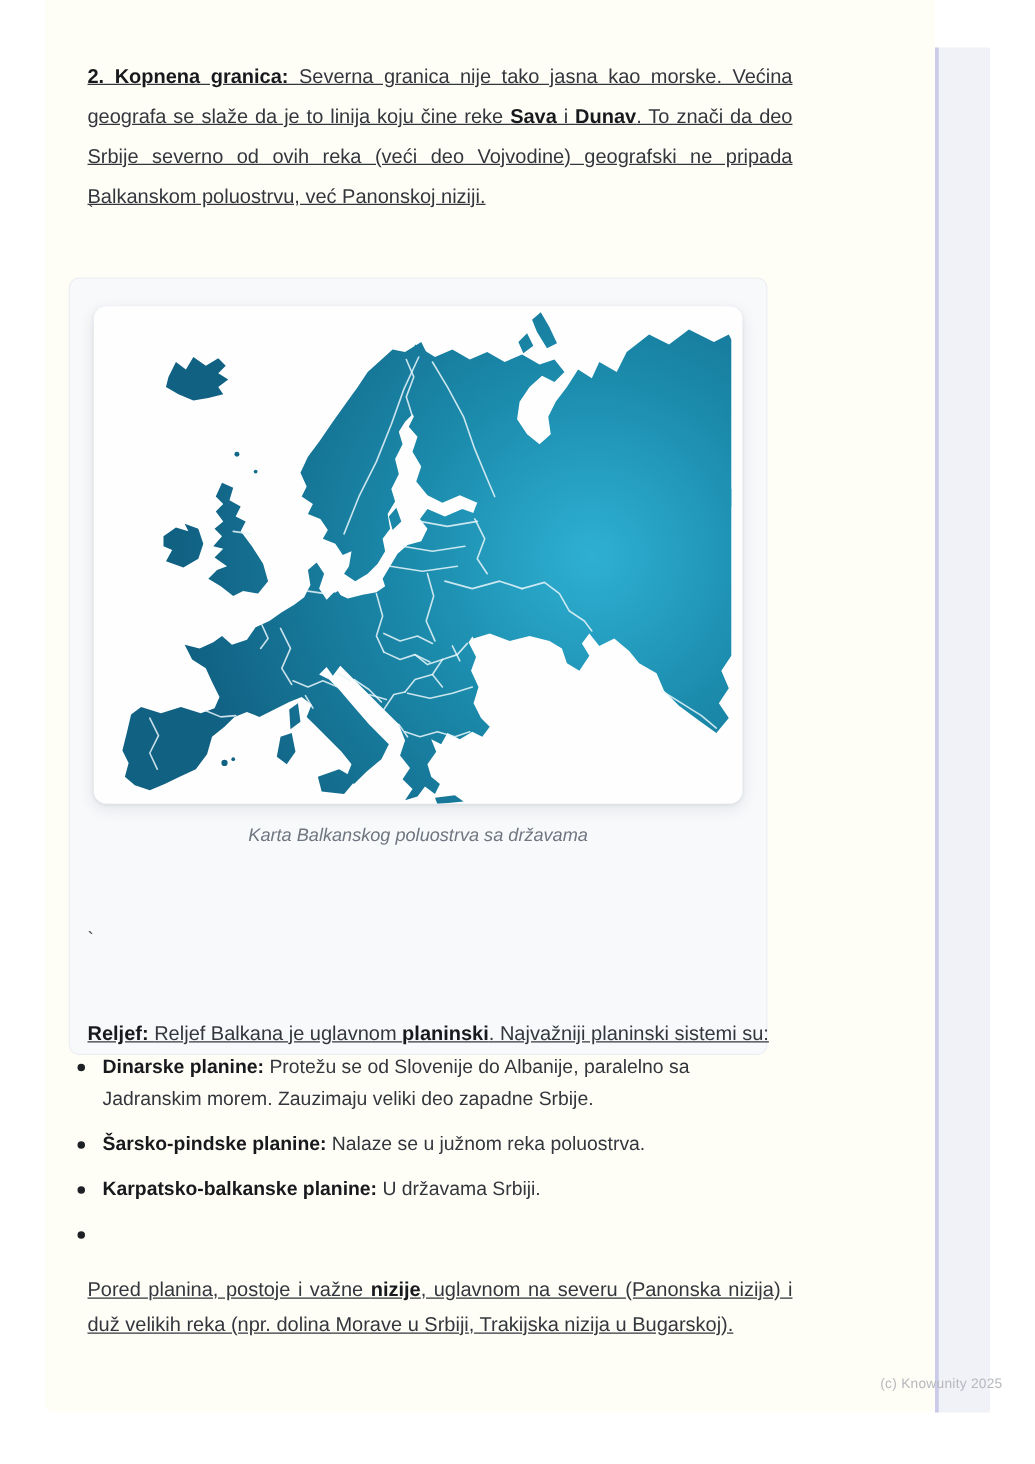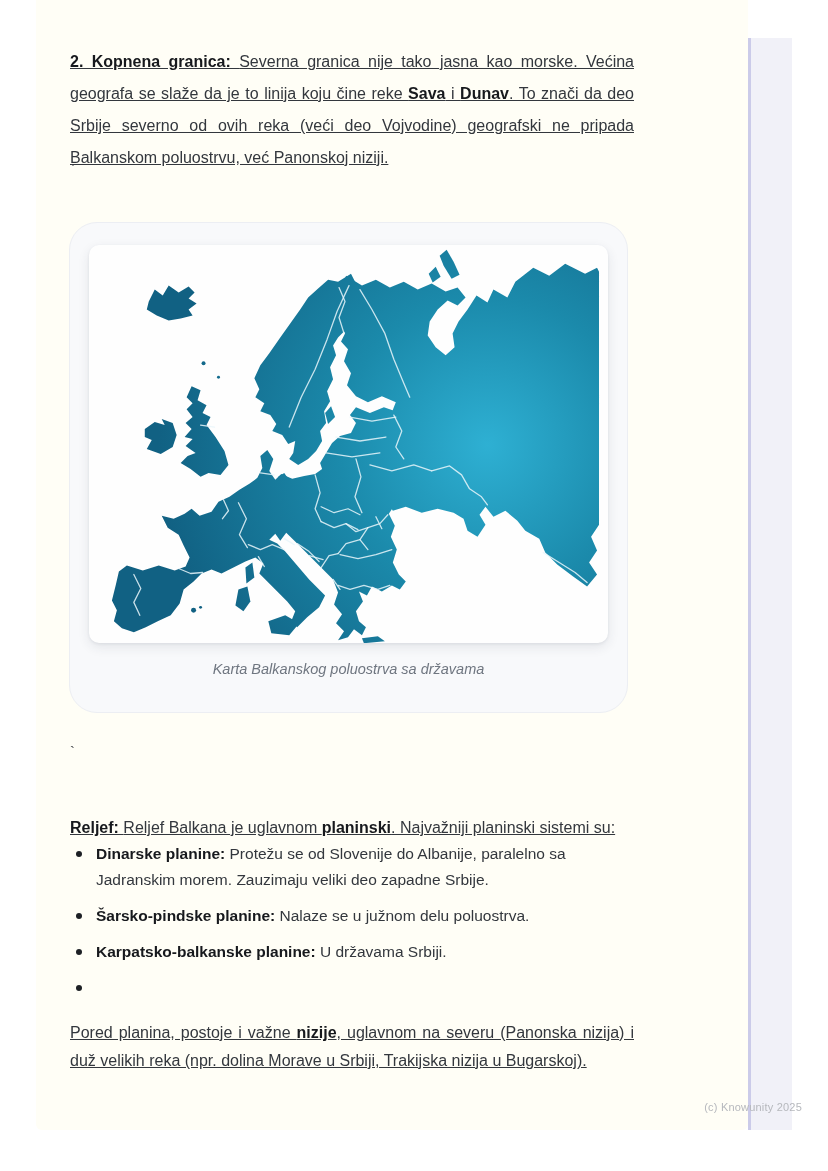--- a/index.html
+++ b/index.html
@@ -21,35 +21,35 @@
   .p-intro{top:30px;line-height:32px;text-align:justify;}
   .p-relief{top:798px;line-height:28px;}
   .p-plains{top:1003px;line-height:28px;text-align:justify;}
   .seg{color:var(--text);}
   .seg.b{font-weight:bold;color:var(--text_bold);}
   .tick{position:absolute;left:34px;font-size:15px;color:#3c3f45;line-height:14px;}
   .tick-1{top:163px;}
   .tick-2{top:745px;}
 
   .figure-card{
-    position:absolute;left:33px;top:222px;width:559px;height:491px;
-    background:var(--card_bg);border:1px solid var(--card_border);border-radius:28px;
+    position:absolute;left:19px;top:222px;width:559px;height:622px;
+    background:var(--card_bg);border:1px solid var(--card_border);border-radius:8px;
   }
   .image-card{
     position:absolute;left:19px;top:22px;width:519px;height:398px;
     background:#fefefe;border-radius:10px;overflow:hidden;
     box-shadow:0 4px 12px rgba(35,45,65,.10),0 1px 3px rgba(35,45,65,.07);
   }
   .image-card svg{display:block;width:100%;height:100%;}
   .figure-caption{
     position:absolute;top:438px;left:0;width:100%;text-align:center;
     font-style:italic;font-size:14.5px;color:var(--caption);
   }
 
-  .relief-list{position:absolute;left:34px;top:841px;width:552px;list-style:none;margin:0;padding:0;}
+  .relief-list{position:absolute;left:20px;top:841px;width:552px;list-style:none;margin:0;padding:0;}
   .relief-list li{position:relative;padding-left:26px;margin-bottom:10px;font-size:15.5px;line-height:26px;}
   .relief-list .dot{
     position:absolute;left:6px;top:10px;width:6px;height:6px;border-radius:50%;background:#1d2025;
   }
 
   .copyright{
     position:absolute;top:1101px;right:26px;font-size:11px;color:var(--footer);z-index:6;letter-spacing:.2px;
   }
   .scroll-track{
     position:absolute;left:748px;top:38px;width:44px;height:1092px;
@@ -151,21 +151,21 @@
 
   <p class="p-block p-relief"><span class="seg b">Reljef: </span><span class="seg">Reljef Balkana je uglavnom </span><span class="seg b">planinski</span><span class="seg">. Najvažniji planinski sistemi su:</span></p>
 
   <ul class="relief-list">
     <li>
       <span class="dot"></span>
       <span class="li-text"><span class="seg b">Dinarske planine: </span><span class="seg">Protežu se od Slovenije do Albanije, paralelno sa Jadranskim morem. Zauzimaju veliki deo zapadne Srbije.</span></span>
     </li>
     <li>
       <span class="dot"></span>
-      <span class="li-text"><span class="seg b">Šarsko-pindske planine: </span><span class="seg">Nalaze se u južnom delu poluostrva.</span></span>
+      <span class="li-text"><span class="seg b">Šarsko-pindske planine: </span><span class="seg">Nalaze se u južnom reka poluostrva.</span></span>
     </li>
     <li>
       <span class="dot"></span>
       <span class="li-text"><span class="seg b">Karpatsko-balkanske planine: </span><span class="seg">U državama Srbiji.</span></span>
     </li>
     <li>
       <span class="dot"></span>
     </li>
   </ul>
 

